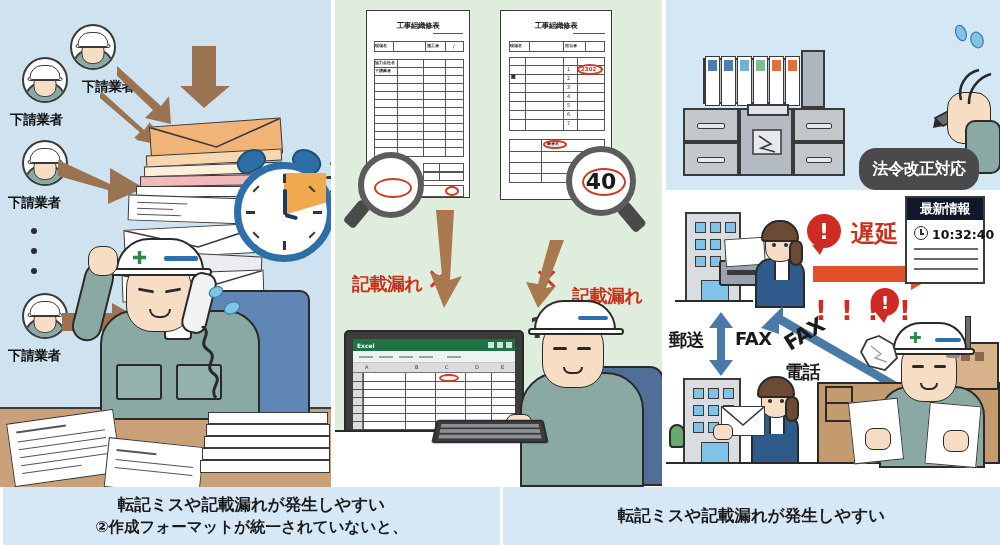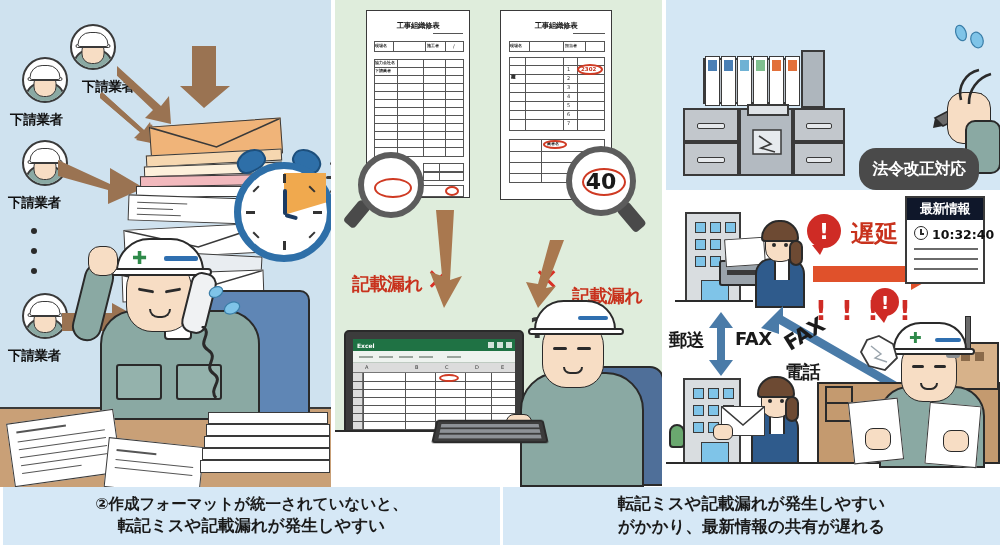--- a/index.html
+++ b/index.html
@@ -785,23 +785,22 @@
     </svg>
   </div>
 
   <div class="panel-gap" style="left:331px;"></div>
   <div class="panel-gap" style="left:662px;"></div>
 
 
   <div id="caption-bar">
     <div class="cap-div"></div>
     <div class="caption">
+      <div class="cline">転記ミスや記載漏れが発生しやすい</div>
       <div class="cline" style="font-size:15.5px;">②作成フォーマットが統一されていないと、</div>
-      <div class="cline">転記ミスや記載漏れが発生しやすい</div>
     </div>
     <div class="cap-div"></div>
     <div class="caption">
       <div class="cline">転記ミスや記載漏れが発生しやすい</div>
-      <div class="cline">がかかり、最新情報の共有が遅れる</div>
     </div>
   </div>
 
 </div>
 
 </body></html>

